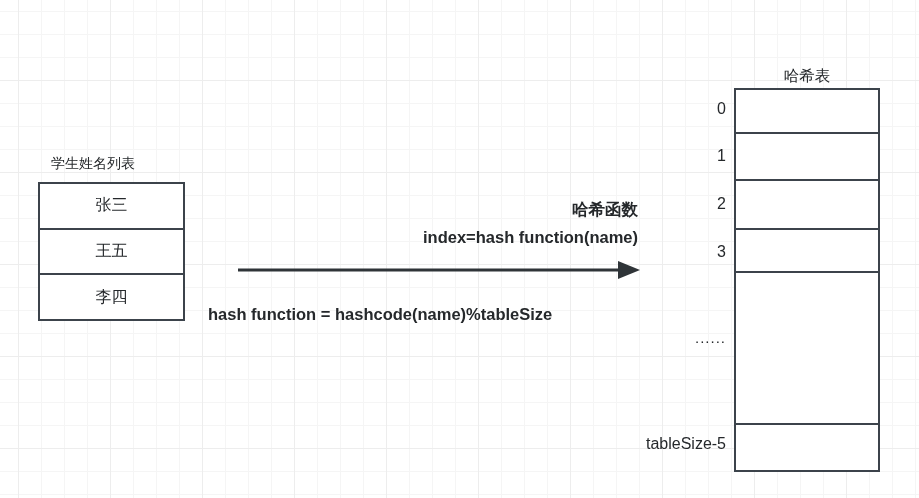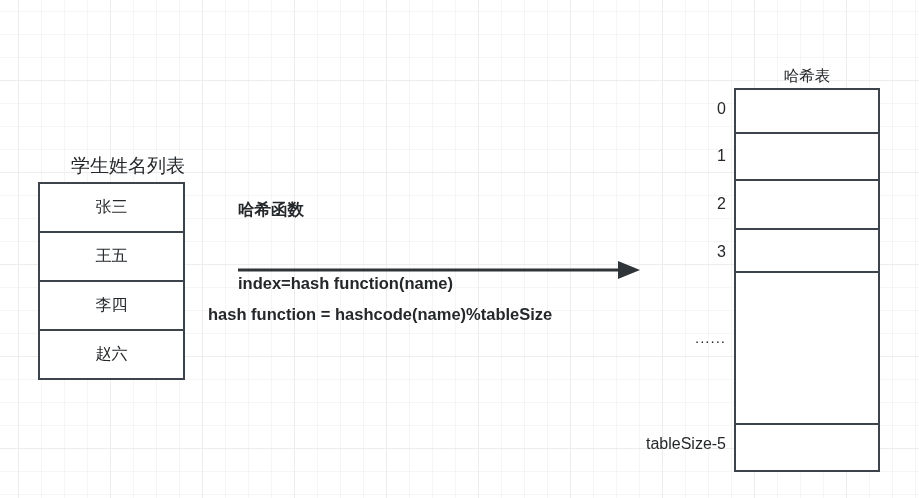--- a/index.html
+++ b/index.html
@@ -37,65 +37,64 @@
     white-space: pre;
     line-height: 1.18;
   }
 
   
   #student-table {
     position: absolute;
     left: 38px;
     top: 182px;
     width: 147px;
-    height: 198px;
+    height: 139px;
     border: 2px solid #3c434b;
     box-sizing: border-box;
     background: #ffffff;
     display: flex;
     flex-direction: column;
   }
   #student-table .row {
     flex: 1 1 0;
     border-bottom: 2px solid #3c434b;
     box-sizing: border-box;
     display: flex;
     align-items: center;
     justify-content: center;
     font-size: 16px;
     color: #25282b;
   }
   #student-table .row:last-child { border-bottom: none; }
 
   #student-table-title {
-    left: 38px;
+    left: 51px;
     top: 155px;
     width: 147px;
-    text-align: right;
-    font-size: 19px;
+    text-align: left;
+    font-size: 14px;
     color: #25282b;
   }
 
   
   .center-bold {
     font-weight: bold;
     font-size: 16.5px;
     color: #25282b;
-    text-align: left;
+    text-align: right;
   }
   #hash-fn-title {
     left: 238px;
     top: 200px;
     width: 400px;
   }
   #hash-fn-formula {
     left: 238px;
     top: 228px;
     width: 400px;
-    margin-top: 46px;
   }
   #hash-fn-detail {
     left: 208px;
     top: 305px;
     width: 460px;
     text-align: left;
   }
   #arrow {
     position: absolute;
     left: 236px;
@@ -174,23 +173,20 @@
   <div id="student-table">
     <div class="row">
       <span>张三</span>
     </div>
     <div class="row">
       <span>王五</span>
     </div>
     <div class="row">
       <span>李四</span>
     </div>
-    <div class="row">
-      <span>赵六</span>
-    </div>
   </div>
 
   <div class="lbl center-bold" id="hash-fn-title">哈希函数</div>
 
   <div class="lbl center-bold" id="hash-fn-formula">index=hash function(name)</div>
 
   <svg id="arrow" viewBox="0 0 404 24" xmlns="http://www.w3.org/2000/svg">
     <line x1="2" y1="12" x2="385" y2="12" stroke="#2f3438" stroke-width="3"></line>
     <polygon points="382,3 404,12 382,21" fill="#2f3438"></polygon>
   </svg>

